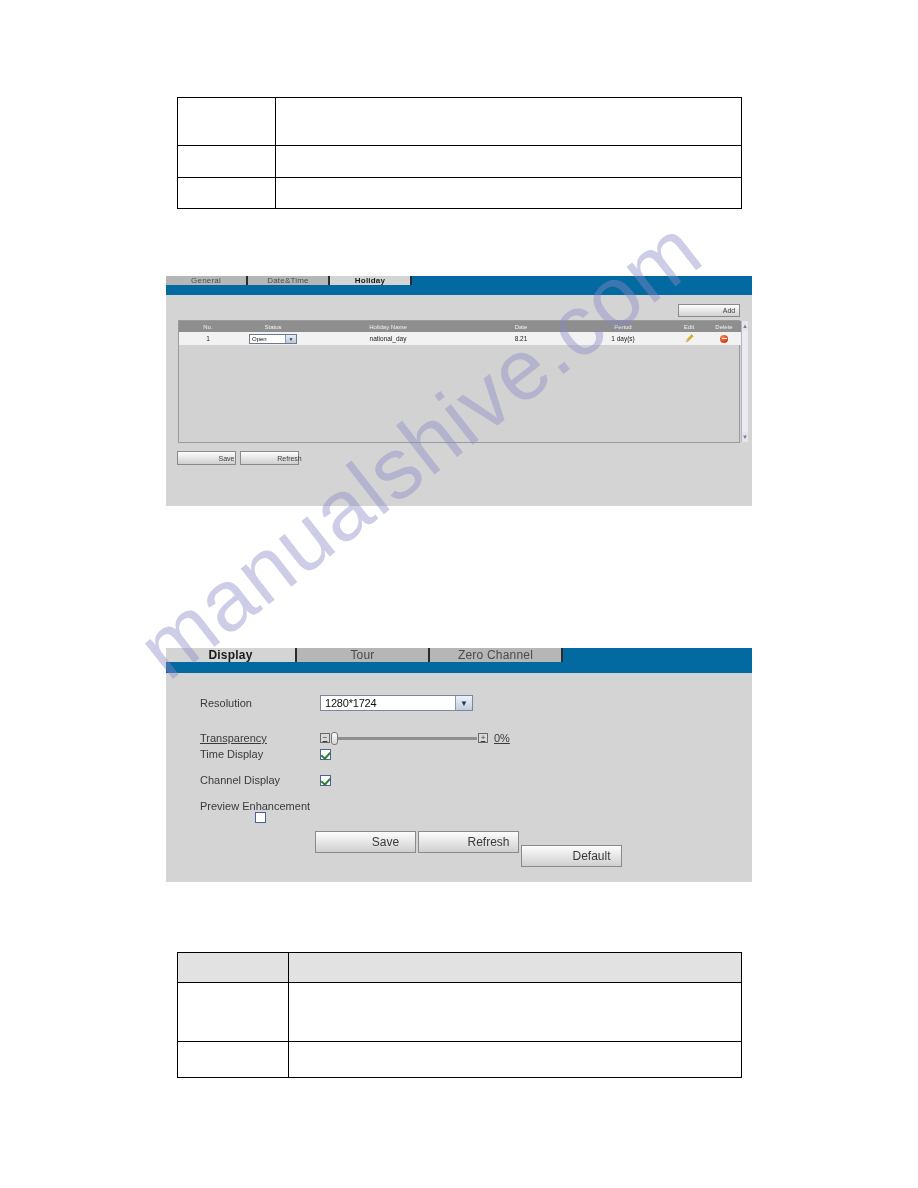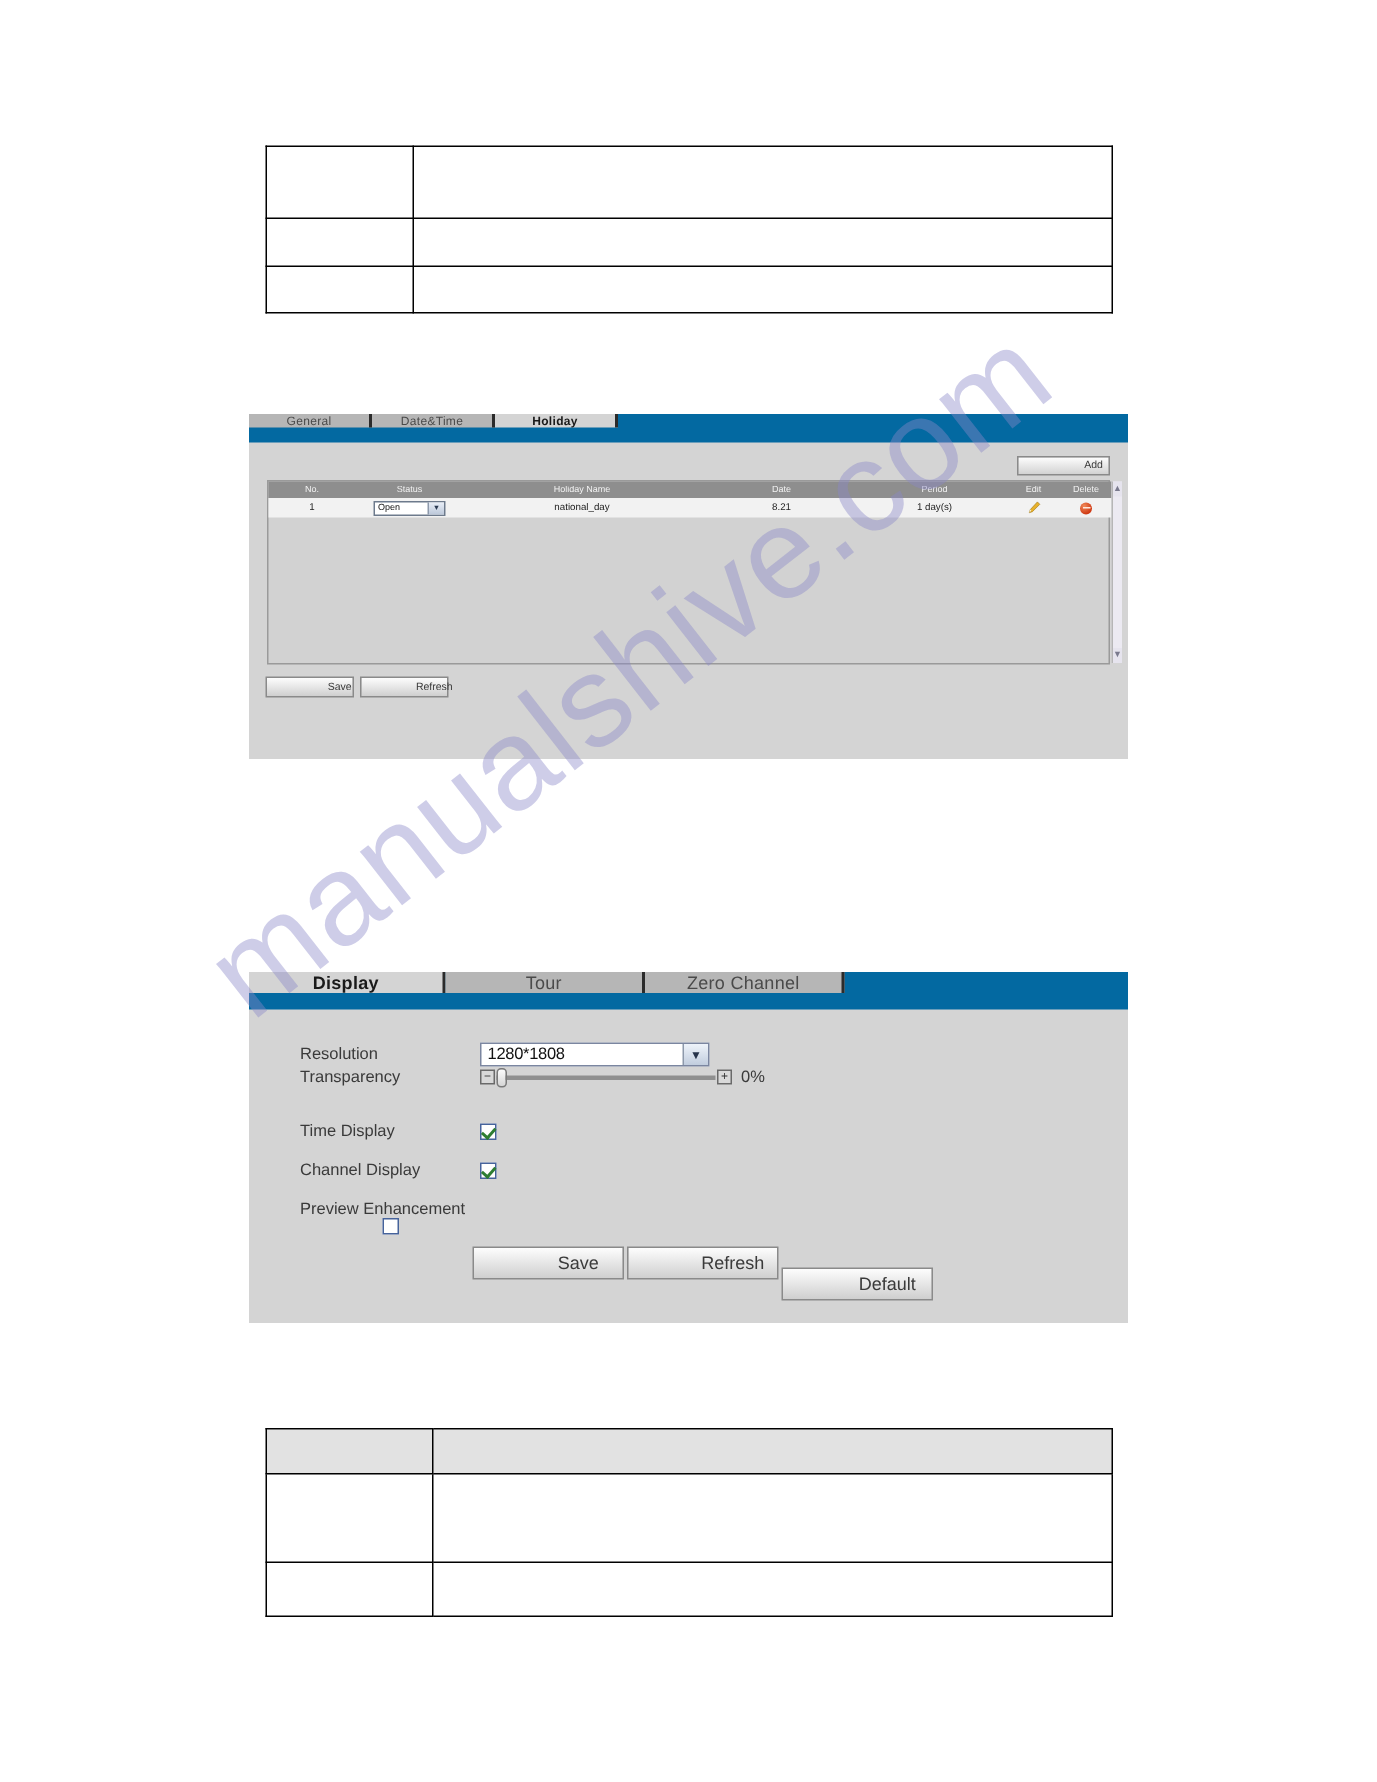--- a/index.html
+++ b/index.html
@@ -240,21 +240,21 @@
   .form-row {
     position: absolute;
     display: flex;
     align-items: center;
     font-size: 11px;
     color: #3a3a3a;
   }
   .form-label { width: 120px; }
 
   #row-resolution  { left: 34px; top: 47px; }
-  #row-transparency{ left: 34px; top: 64px; }
+  #row-transparency{ left: 34px; top: 84px; text-decoration: underline; }
   #row-timedisplay { left: 34px; top: 100px; }
   #row-chandisplay { left: 34px; top: 126px; }
   #row-preview     { left: 34px; top: 152px; flex-direction: column; }
 
   .wide-select {
     width: 153px;
     height: 16px;
     border: 1px solid #7b86a0;
     background: #ffffff;
     display: flex;
@@ -420,21 +420,21 @@
   <div class="tabbar">
     <div class="tab active t1">Display</div>
     <div class="tab">Tour</div>
     <div class="tab">Zero Channel</div>
     <div class="tabbar-spacer"></div>
   </div>
 
   <div class="form-row" id="row-resolution">
     <span class="form-label">Resolution</span>
     <span class="wide-select">
-      <span class="ws-val">1280*1808</span>
+      <span class="ws-val">1280*1724</span>
       <span class="ws-arrow">▼</span>
     </span>
   </div>
 
   <div class="form-row" id="row-transparency">
     <span class="form-label">Transparency</span>
     <span class="slider-wrap">
       <span class="pm-box">−</span>
       <span class="slider-track">
         <span class="slider-handle"></span>

